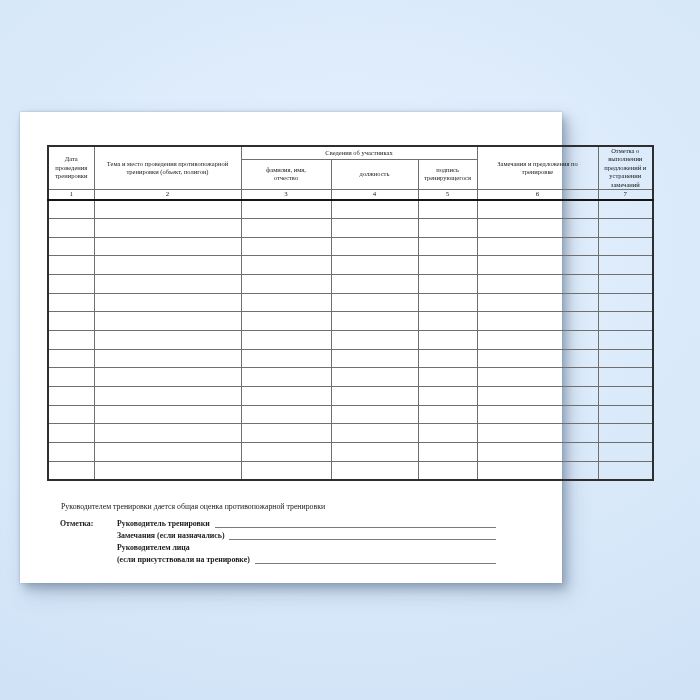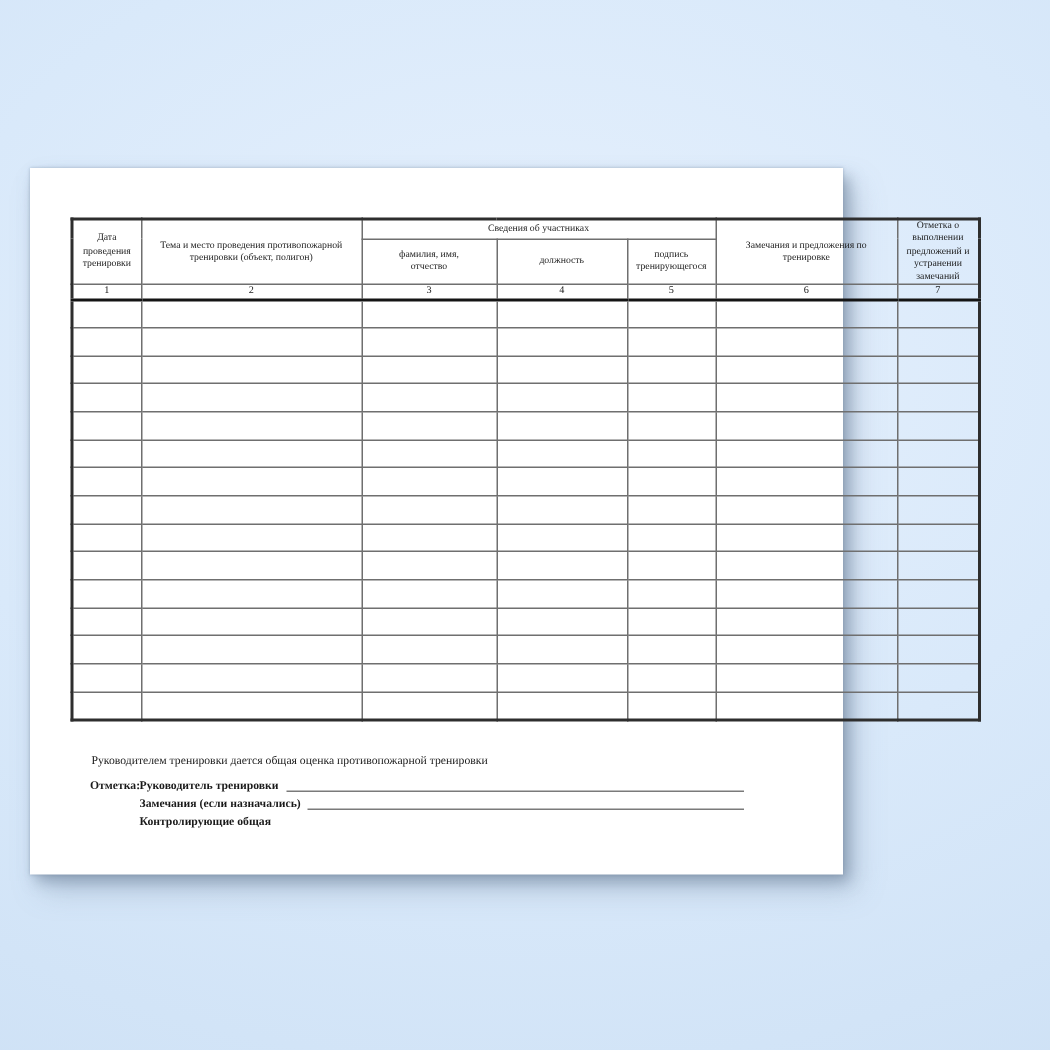--- a/index.html
+++ b/index.html
@@ -89,21 +89,21 @@
     display: flex;
     align-items: flex-start;
   }
   .sig-title {
     width: 33px;
     flex: 0 0 33px;
     font-weight: bold;
     font-size: 7.8px;
     line-height: 12px;
   }
-  .sig-rows { flex: 1 1 auto; }
+  .sig-rows { flex: 1 1 auto; margin-left: 24px; }
   .sig-row {
     display: flex;
     align-items: flex-end;
     height: 12px;
   }
   .sig-label {
     font-weight: bold;
     font-size: 7.8px;
     line-height: 12px;
     white-space: nowrap;
@@ -316,18 +316,22 @@
     <div class="sig-rows">
         <div class="sig-row">
           <span class="sig-label">Руководитель тренировки</span>
           <span class="sig-underline"></span>
         </div>
         <div class="sig-row">
           <span class="sig-label">Замечания (если назначались)</span>
           <span class="sig-underline"></span>
         </div>
         <div class="sig-row">
-          <span class="sig-label">Контролирующие общая</span>
+          <span class="sig-label">Руководителем лица</span>
+        </div>
+        <div class="sig-row">
+          <span class="sig-label">(если присутствовали на тренировке)</span>
+          <span class="sig-underline"></span>
         </div>
       </div>
   </div>
 
 </div>
 
 </body></html>

